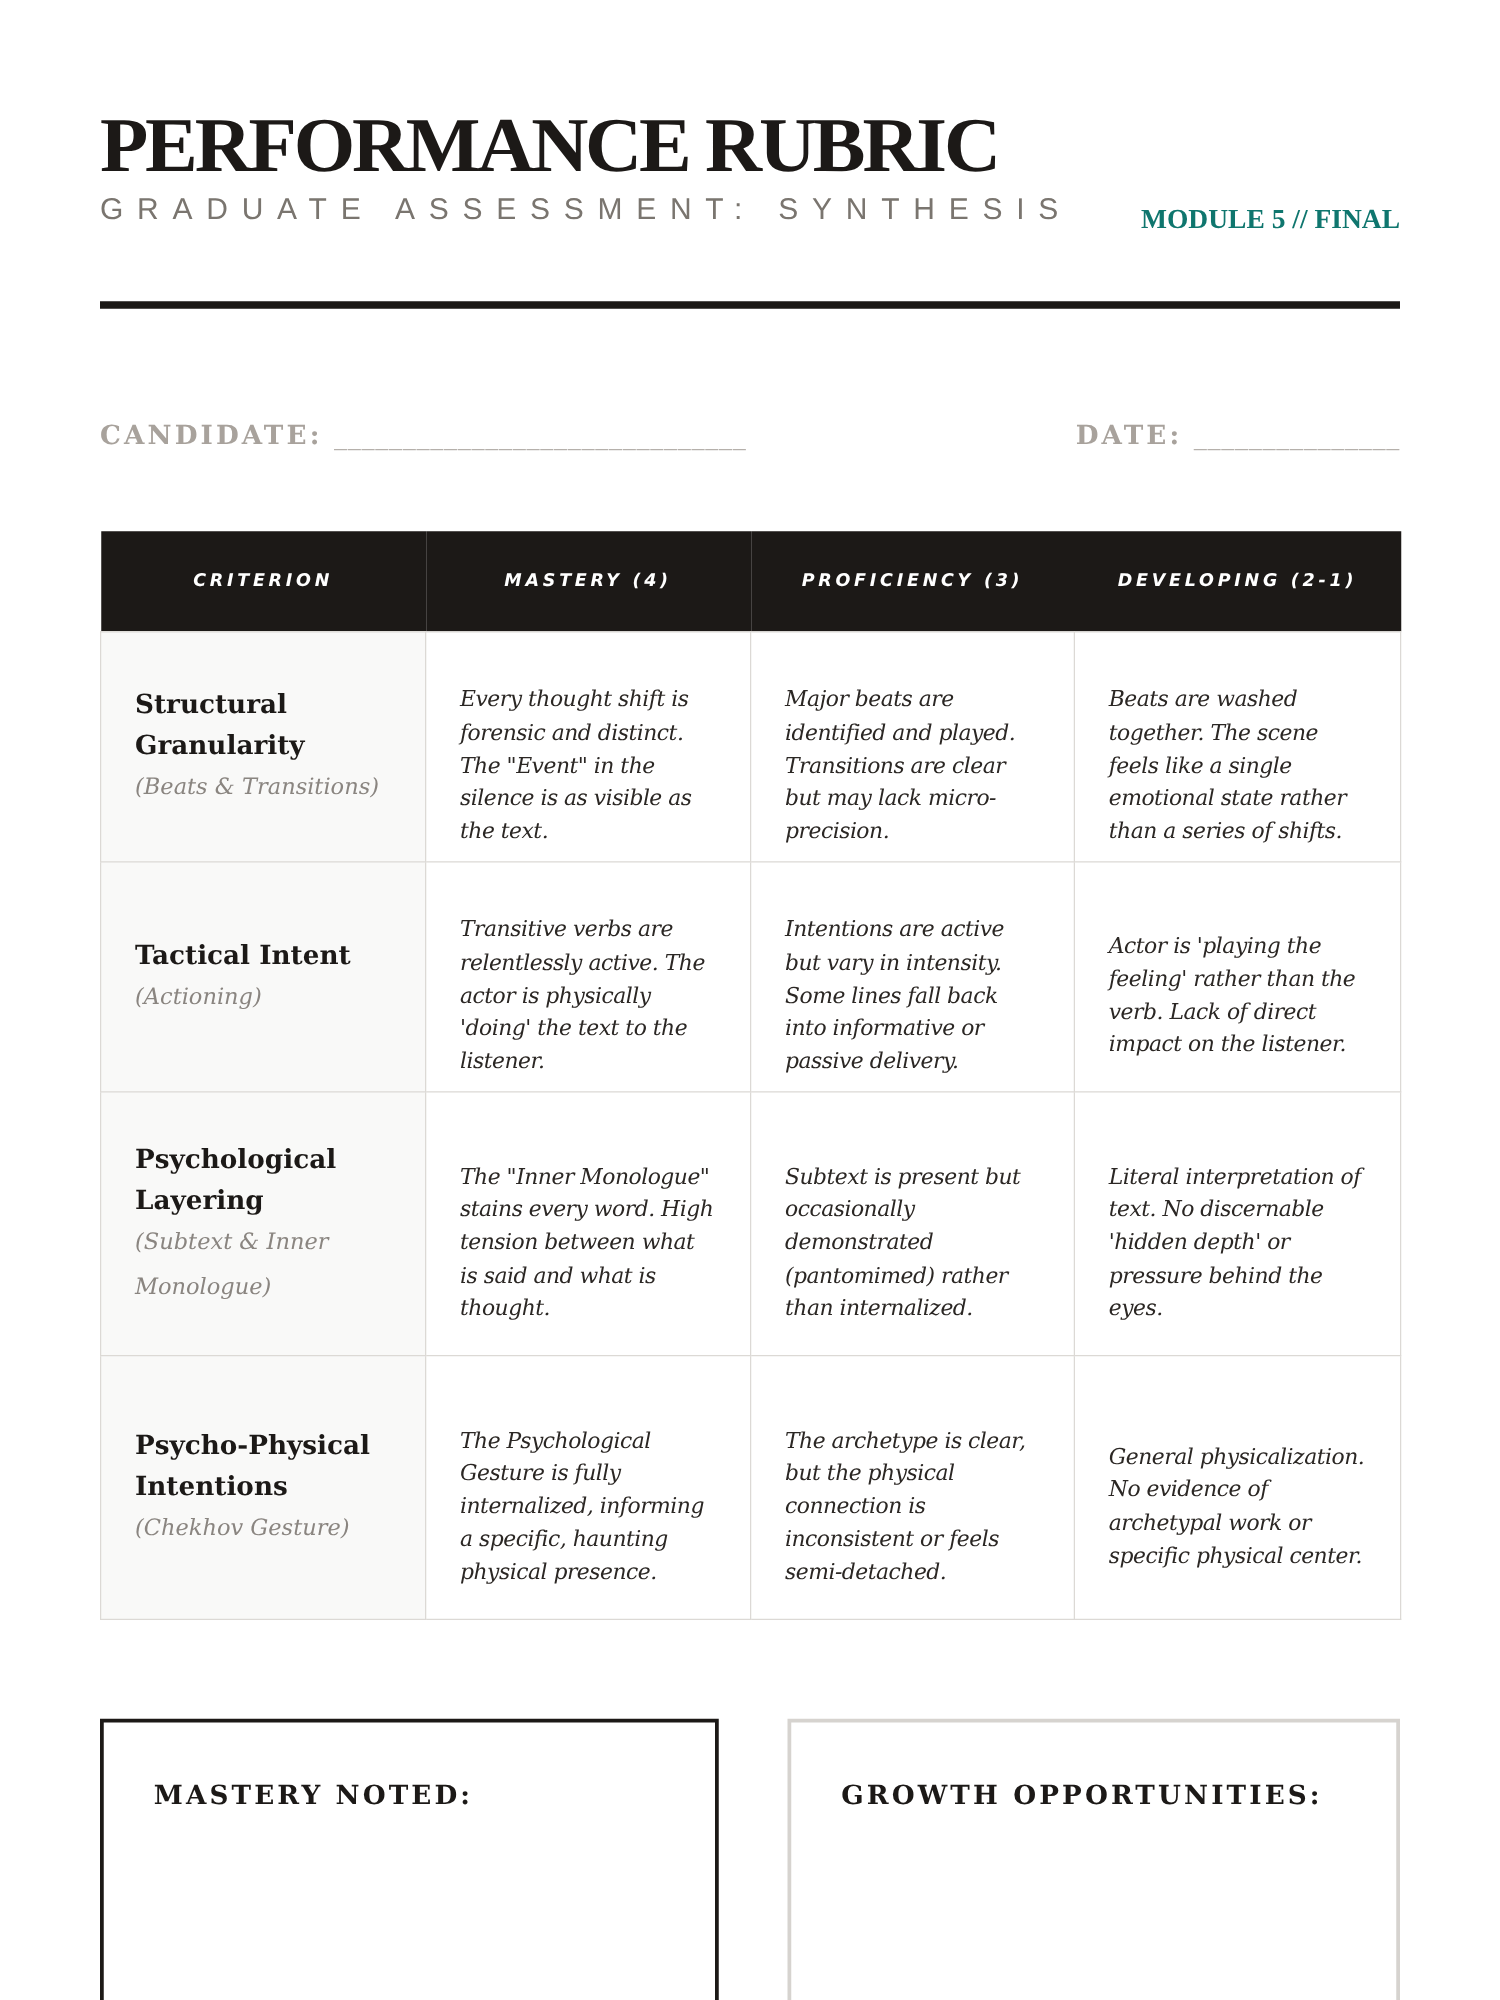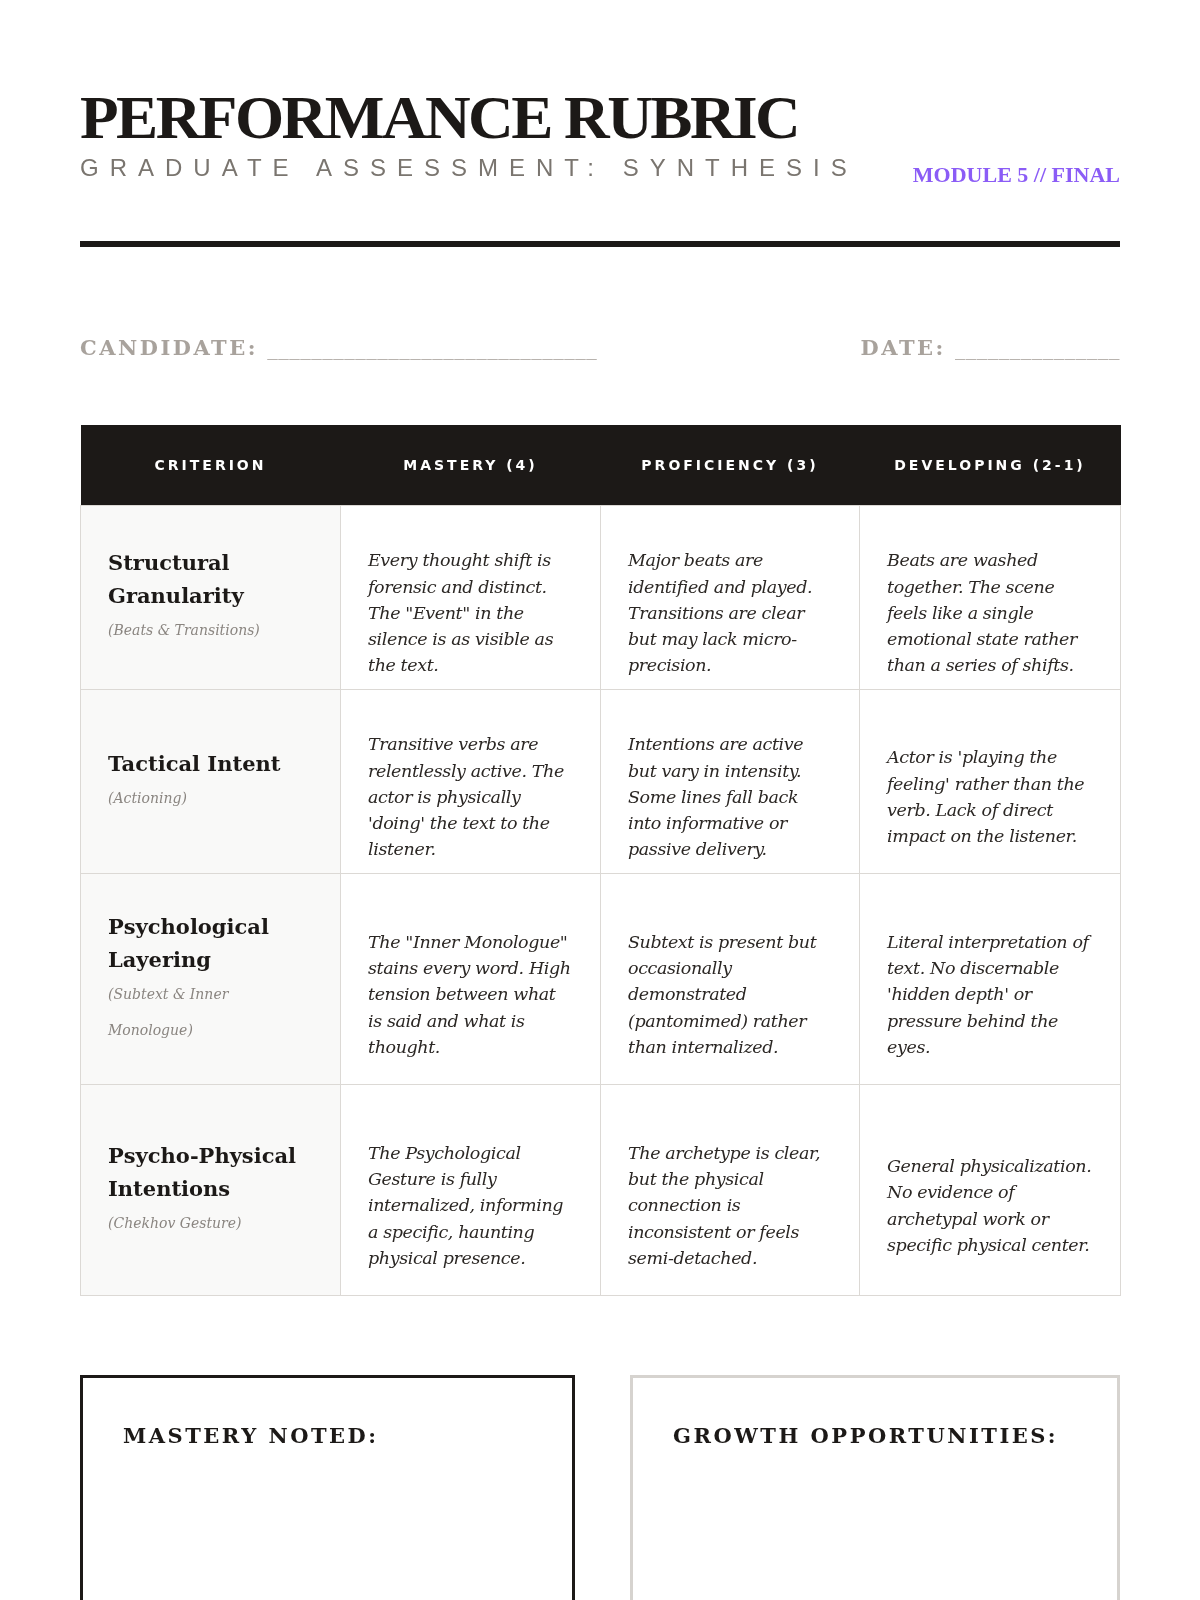--- a/index.html
+++ b/index.html
@@ -13,21 +13,21 @@
       color: #1c1917; transform: scaleX(1.02); transform-origin: left;
     }
     .subtitle {
       position: absolute; left: 80px; top: 150px;
       font-family: "Liberation Sans", sans-serif; font-size: 24px;
       letter-spacing: 11px; color: #7a756f; line-height: 36px;
     }
     .module {
       position: absolute; right: 80px; top: 160px;
       font-family: "Liberation Serif", serif; font-weight: 700;
-      font-size: 22px; color: #8b5cf6; line-height: 30px;
+      font-size: 22px; color: #0f766e; line-height: 30px;
     }
     .rule {
       position: absolute; left: 80px; top: 241px; width: 1040px; height: 6px;
       background: #1c1917;
     }
 
     .field {
       position: absolute; top: 333px; font-family: "DejaVu Serif", serif;
       font-size: 21px; color: #a8a29c; letter-spacing: 2.5px; white-space: nowrap;
       line-height: 30px;
@@ -37,41 +37,41 @@
     .field-candidate { left: 80px; }
     .field-date { right: 80px; }
 
     .rubric {
       position: absolute; left: 80px; top: 425px; width: 1040px;
       border-collapse: collapse; table-layout: fixed;
     }
     .rubric th {
       background: #1c1917; color: #ffffff; height: 80px;
       font-family: "DejaVu Sans", sans-serif; font-weight: 700;
-      font-size: 14px; letter-spacing: 3px; text-align: center;
+      font-size: 14px; letter-spacing: 3px; text-align: center; font-style: italic;
     }
     .rubric td {
       border: 1.5px solid #dcd9d5; vertical-align: middle;
       padding: 0 26px 0 27px;
     }
     .rubric td.crit { background: #f9f9f8; }
     .rubric col.c1 { width: 260px; }
     .rubric col.c2 { width: 260px; }
     .rubric col.c3 { width: 259px; }
     .rubric col.c4 { width: 261px; }
     .rubric tr.r1 td { height: 184px; }
     .rubric tr.r2 td { height: 184px; }
     .rubric tr.r3 td { height: 211px; }
     .rubric tr.r4 td { height: 211px; }
     .crit-name {
       font-family: "DejaVu Serif", serif; font-weight: 700; font-size: 21px;
       line-height: 33px; color: #1c1917;
     }
     .crit-sub {
-      font-family: "DejaVu Serif", serif; font-style: italic; font-size: 14px;
+      font-family: "DejaVu Serif", serif; font-style: italic; font-size: 18px;
       line-height: 36px; color: #8a8580;
     }
     .desc {
       font-family: "DejaVu Serif", serif; font-style: italic; font-size: 17.5px;
       line-height: 26.3px; color: #2b2724; letter-spacing: -0.4px; margin-top: 32px;
     }
 
     .box {
       position: absolute; top: 1375px; height: 260px; background: #fff;
     }

